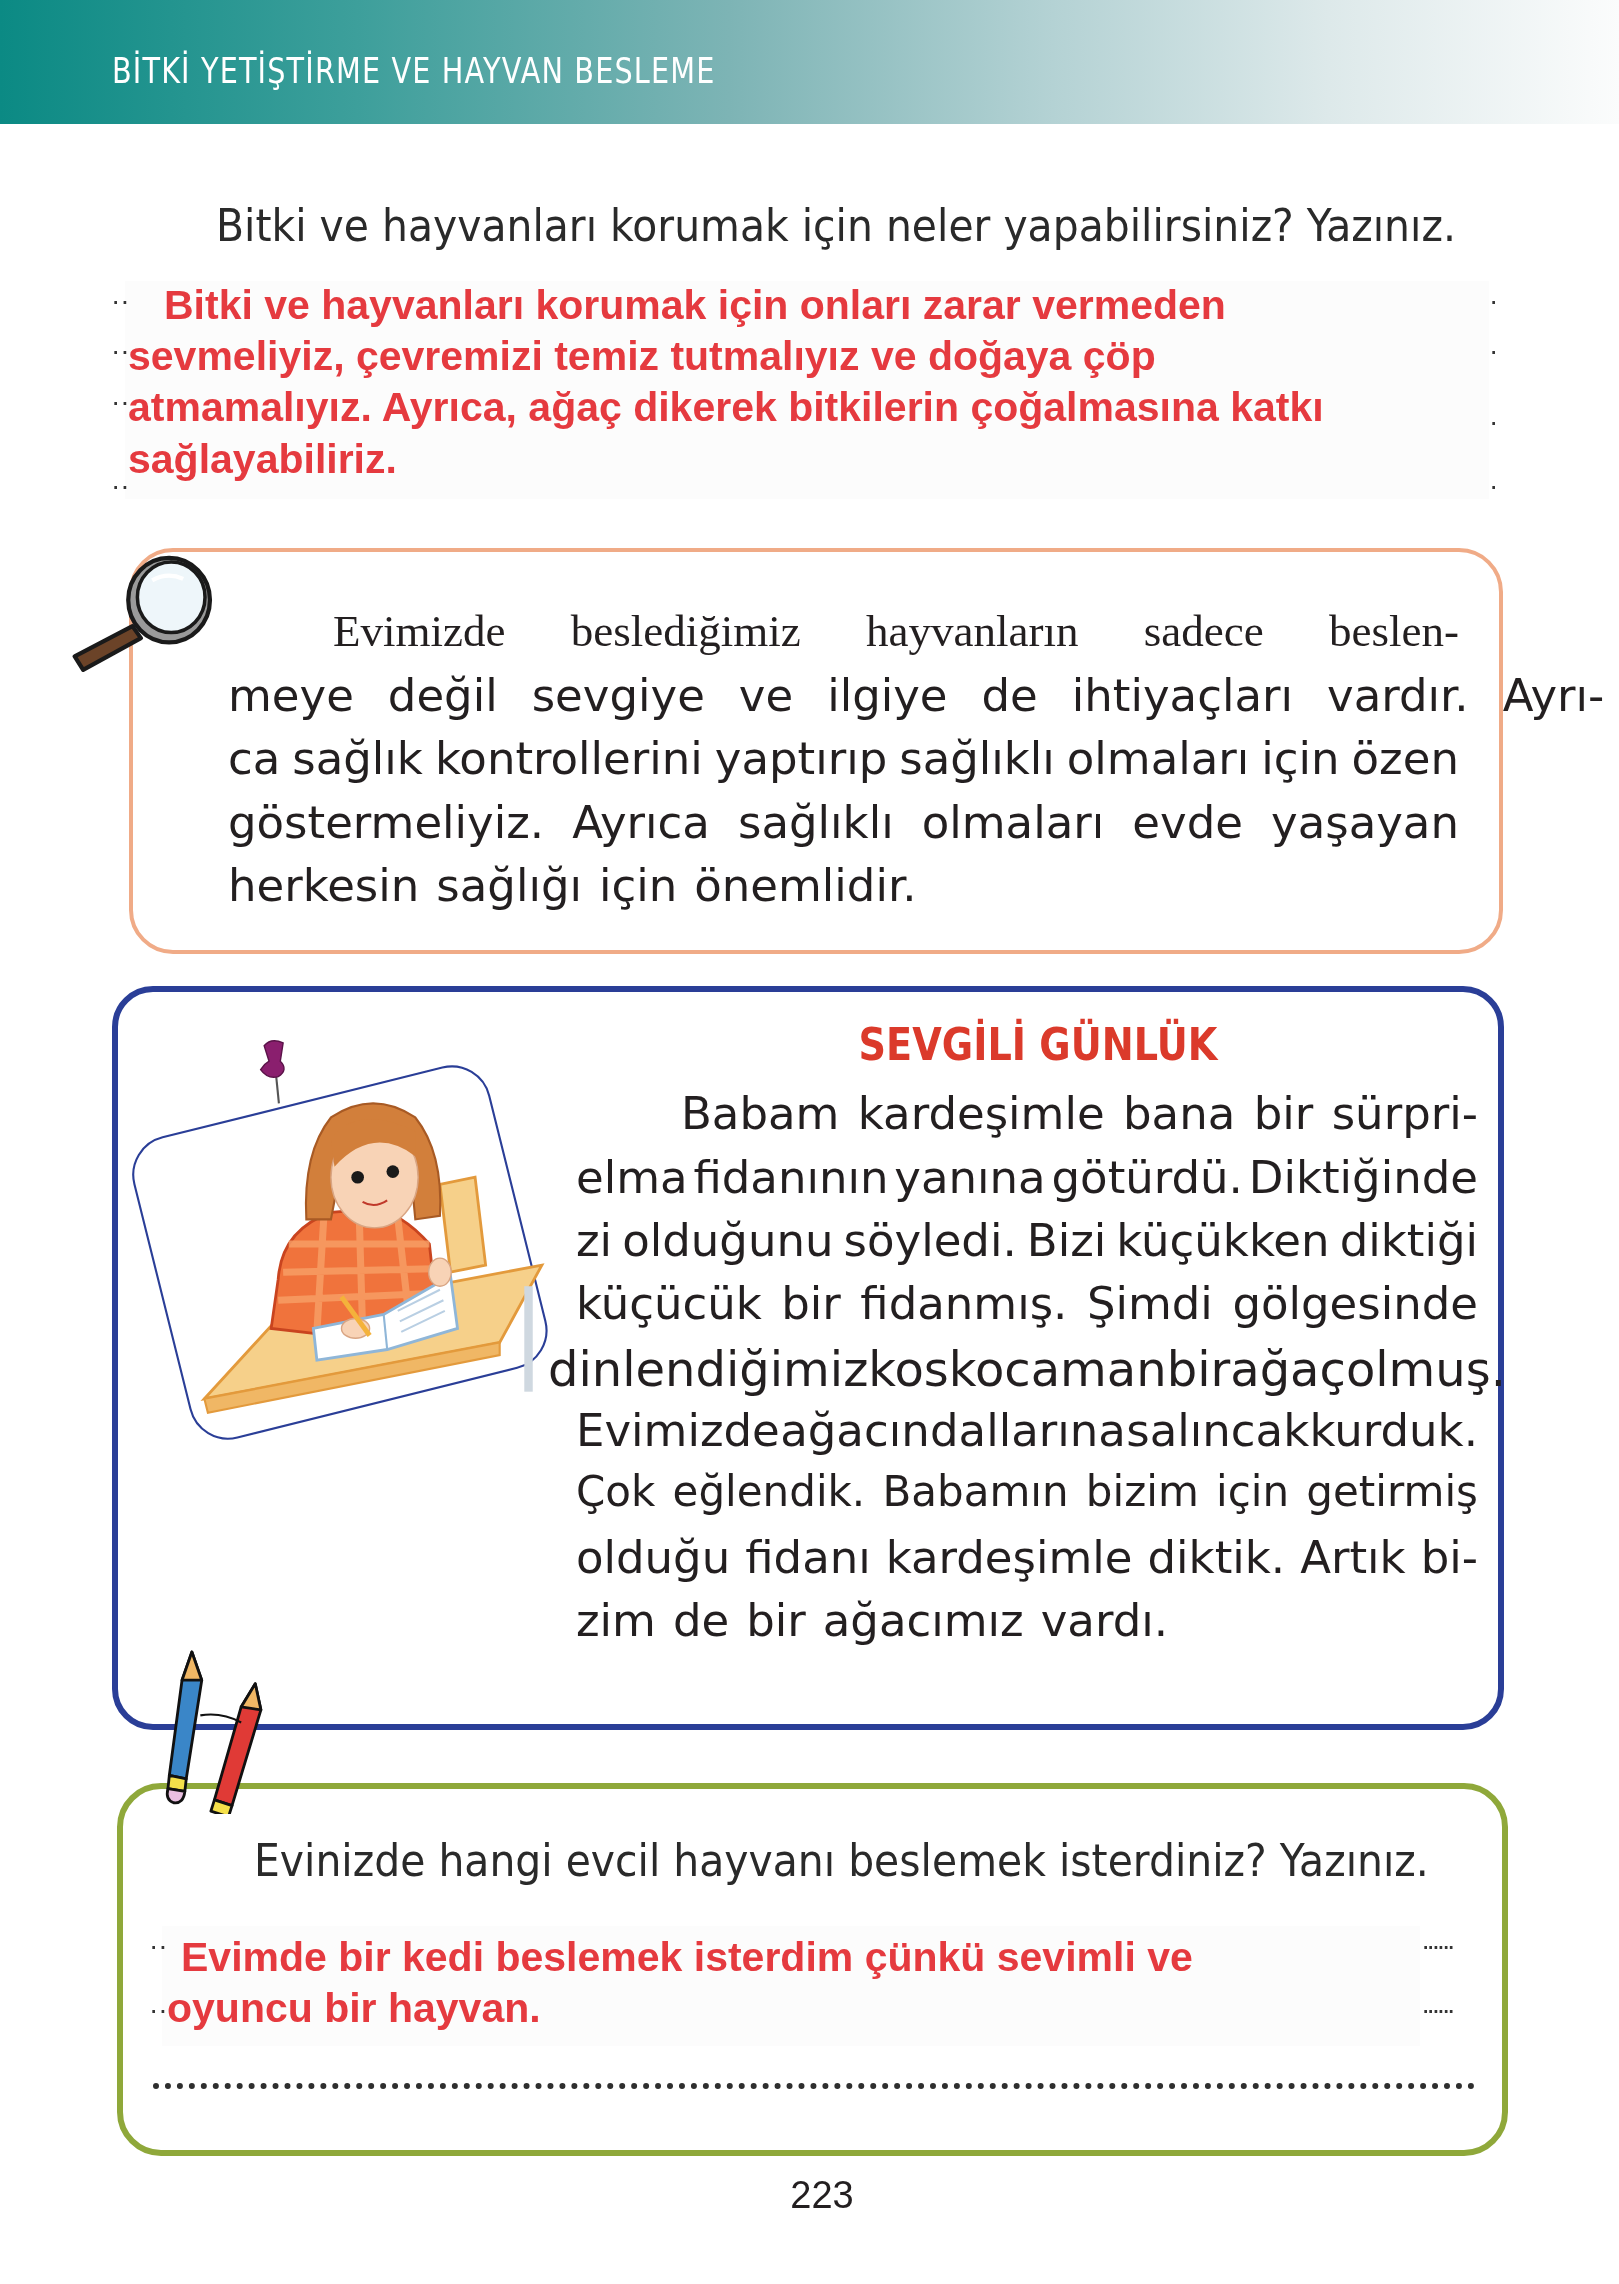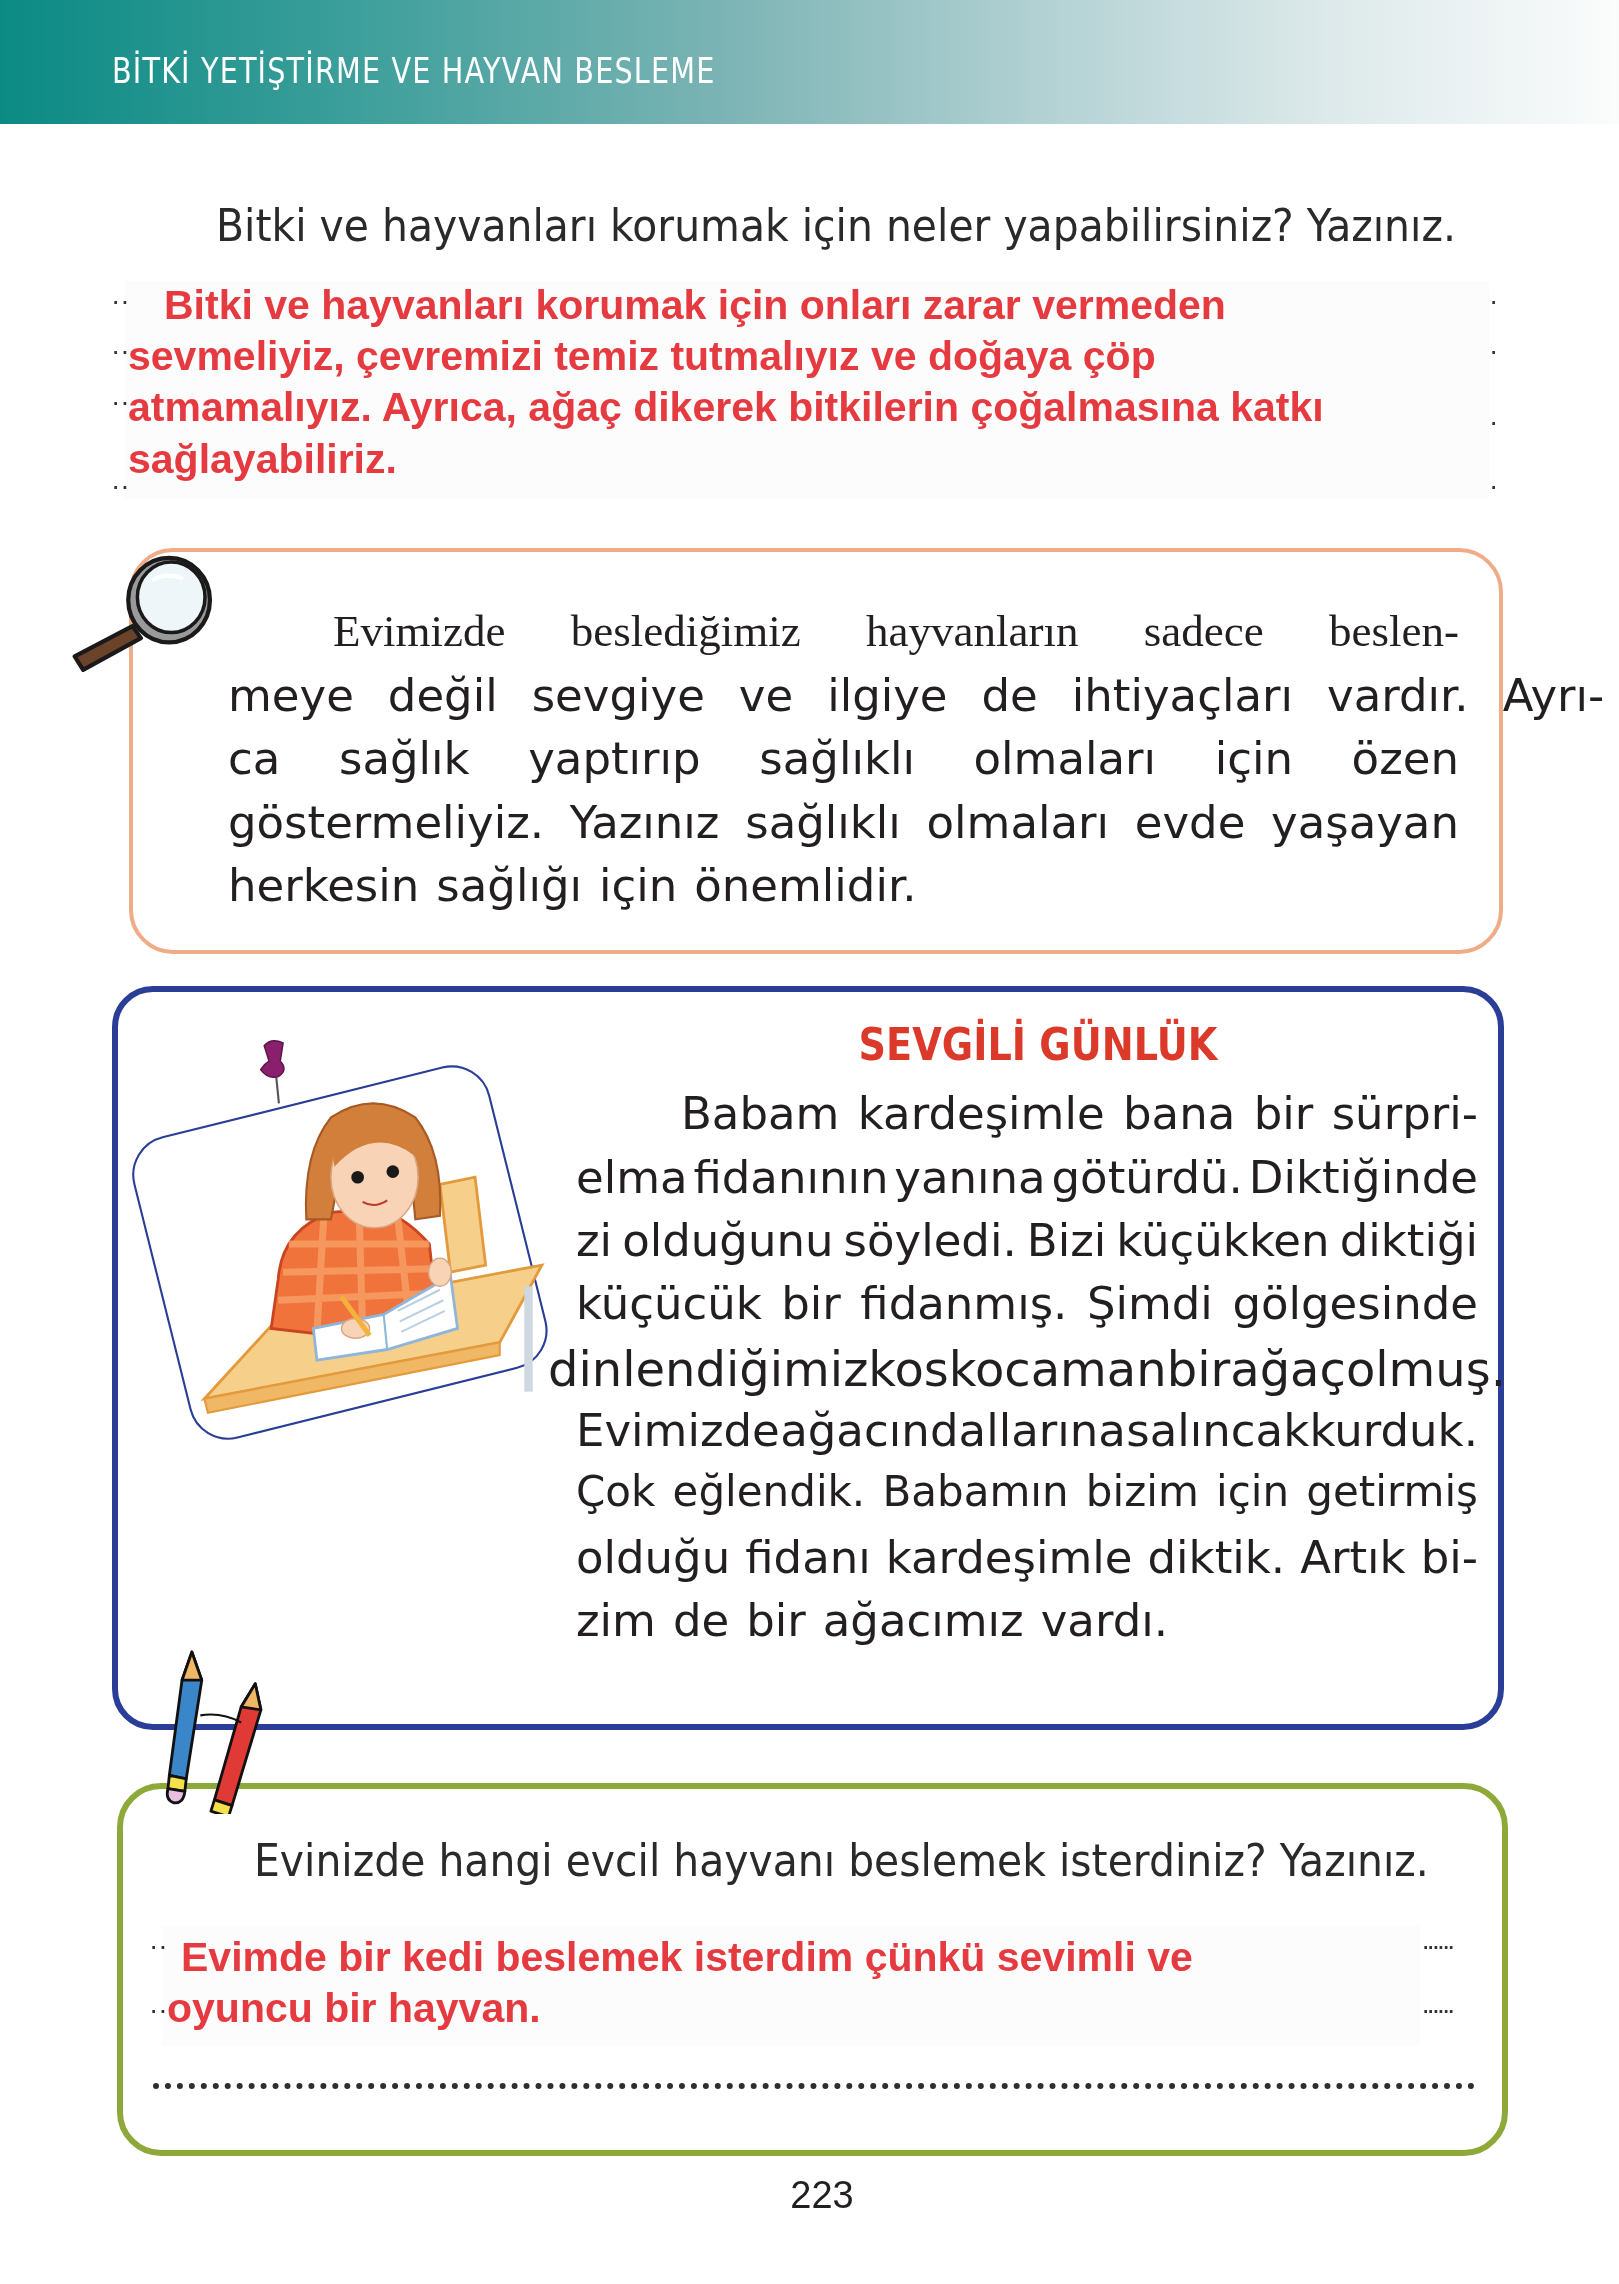--- a/index.html
+++ b/index.html
@@ -74,29 +74,30 @@
       <span>ve</span>
       <span>ilgiye</span>
       <span>de</span>
       <span>ihtiyaçları</span>
       <span>vardır.</span>
       <span>Ayrı-</span>
   </div>
   <div class="para-line" style="height:64px;">
     <span>ca</span>
       <span>sağlık</span>
+      <span>kontrollerini</span>
       <span>yaptırıp</span>
       <span>sağlıklı</span>
       <span>olmaları</span>
       <span>için</span>
       <span>özen</span>
   </div>
   <div class="para-line" style="height:63px;">
     <span>göstermeliyiz.</span>
-      <span>Yazınız</span>
+      <span>Ayrıca</span>
       <span>sağlıklı</span>
       <span>olmaları</span>
       <span>evde</span>
       <span>yaşayan</span>
   </div>
   <div class="para-line last" style="height:63px;">
     <span>herkesin</span>
       <span>sağlığı</span>
       <span>için</span>
       <span>önemlidir.</span>

